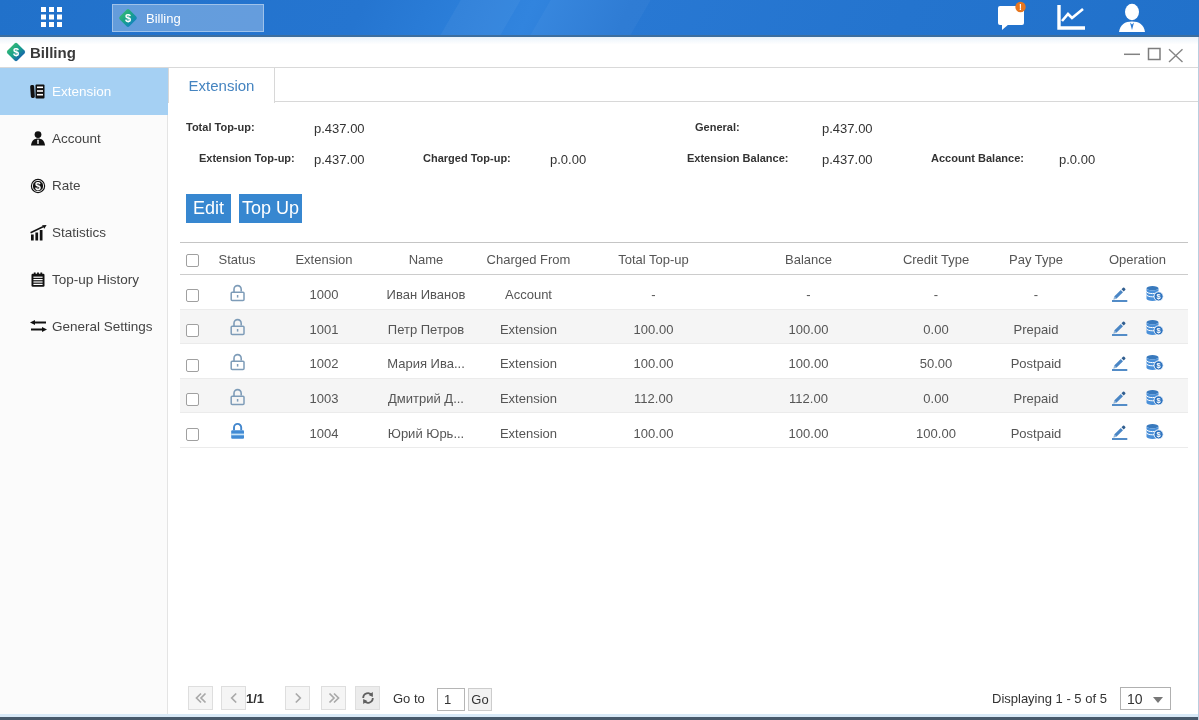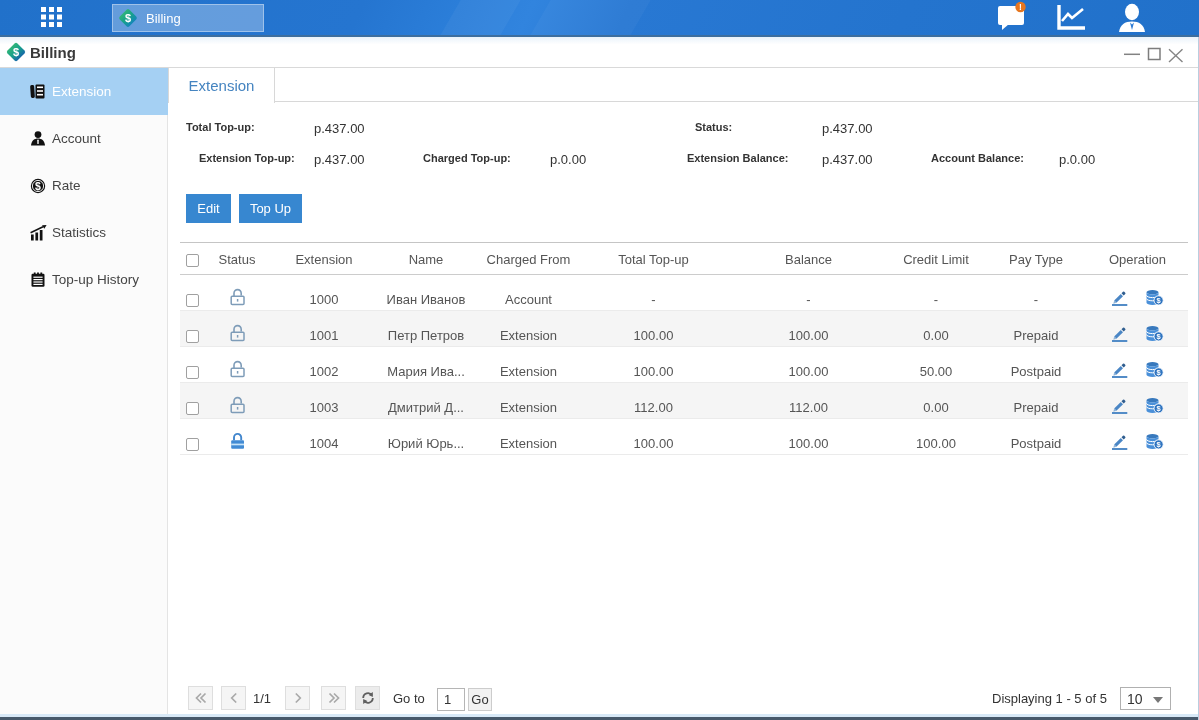--- a/index.html
+++ b/index.html
@@ -39,30 +39,30 @@
 
 #content { position:absolute; left:169px; top:68px; width:1030px; height:646px; background:#fff; }
 #tabrow { position:absolute; left:0; top:0; width:1030px; height:34px; border-bottom:1px solid #d8d8d8; }
 #tabbox { position:absolute; left:-1px; top:0; width:107px; height:35px; background:#fff;
   border-right:1px solid #d8d8d8; border-left:1px solid #d8d8d8; font-size:15px; color:#4584c0;
   display:flex; align-items:center; justify-content:center; }
 
 .lbl { position:absolute; font-size:11px; font-weight:bold; color:#333; }
 .val { position:absolute; font-size:13px; color:#333; }
 
-.btn { position:absolute; top:126px; height:29px; background:#3787d0; color:#fff; font-size:13px;
+.btn { position:absolute; top:126px; height:29px; background:#3787d0; color:#fff; font-size:18px;
   display:flex; align-items:center; justify-content:center; }
 
 
 #tbl { position:absolute; left:11px; top:174px; width:1008px; }
 table { border-collapse:collapse; table-layout:fixed; width:1008px; font-size:13px; color:#555; }
 thead tr { height:32px; }
 tbody tr { height:34.6px; }
 th { font-weight:normal; color:#555; padding-top:2px; border-top:1px solid #c5c5c5; border-bottom:1px solid #cccccc; text-align:center; }
-td { text-align:center; border-bottom:1px solid #ebebeb; padding-top:13px;margin-top:29px; }
+td { text-align:center; border-bottom:1px solid #ebebeb; padding-top:6px;margin-top:29px; }
 tbody tr.alt { background:#f5f5f5; }
 .cb { width:13px; height:13px; border:1px solid #a0a0a0; border-radius:2px; background:#fff; display:inline-block; vertical-align:middle; }
 
 
 .pbtn { position:absolute; top:618px; width:25px; height:24px; background:#f5f5f5; border:1px solid #dedede;
   display:flex; align-items:center; justify-content:center; }
 .ptext { position:absolute; font-size:13px; color:#333; }
 #goinput { position:absolute; left:268px; top:620px; width:28px; height:23px; border:1px solid #b5b5b5; font-size:13px; padding-left:6px; color:#333; display:flex; align-items:center; }
 #gobtn { position:absolute; left:299px; top:620px; width:24px; height:23px; background:#f2f2f2; border:1px solid #ccc; font-size:13px; color:#333; display:flex; align-items:center; justify-content:center; }
 #pagesize { position:absolute; left:951px; top:619px; width:51px; height:23px; border:1px solid #b0b0b0; background:#fff; font-size:14px; color:#333; }
@@ -191,29 +191,38 @@
         <rect x="3.8" y="0.5" width="1.8" height="3" fill="#111"></rect>
         <rect x="7.1" y="0.5" width="1.8" height="3" fill="#111"></rect>
         <rect x="10.4" y="0.5" width="1.8" height="3" fill="#111"></rect>
         <rect x="3.4" y="4.6" width="9.2" height="1.2" fill="#fff"></rect>
         <rect x="3.4" y="7.0" width="9.2" height="1.2" fill="#fff"></rect>
         <rect x="3.4" y="9.4" width="9.2" height="1.2" fill="#fff"></rect>
         <rect x="3.4" y="11.8" width="9.2" height="1.2" fill="#fff"></rect>
       </svg>
       <div class="mtext">Top-up History</div>
     </div>
+    <div class="mitem">
+      <svg class="micon" width="17" height="14" viewBox="0 0 17 14">
+        <line x1="3.5" y1="3.5" x2="16" y2="3.5" stroke="#111" stroke-width="2"></line>
+        <polygon points="0,3.5 5,1.1 5,5.9" fill="#111"></polygon>
+        <line x1="1" y1="10.5" x2="13.5" y2="10.5" stroke="#111" stroke-width="2"></line>
+        <polygon points="17,10.5 12,8.1 12,12.9" fill="#111"></polygon>
+      </svg>
+      <div class="mtext">General Settings</div>
+    </div>
   </div>
 
   <div id="content">
     <div id="tabrow"></div>
     <div id="tabbox">Extension</div>
 
     <div class="lbl" style="left:17px; top:53px;">Total Top-up:</div>
     <div class="val" style="left:145px; top:53px;">p.437.00</div>
-    <div class="lbl" style="left:526px; top:53px;">Status:</div>
+    <div class="lbl" style="left:526px; top:53px;">General:</div>
     <div class="val" style="left:653px; top:53px;">p.437.00</div>
 
     <div class="lbl" style="left:30px; top:84px;">Extension Top-up:</div>
     <div class="val" style="left:145px; top:84px;">p.437.00</div>
     <div class="lbl" style="left:254px; top:84px;">Charged Top-up:</div>
     <div class="val" style="left:381px; top:84px;">p.0.00</div>
     <div class="lbl" style="left:518px; top:84px;">Extension Balance:</div>
     <div class="val" style="left:653px; top:84px;">p.437.00</div>
     <div class="lbl" style="left:762px; top:84px;">Account Balance:</div>
     <div class="val" style="left:890px; top:84px;">p.0.00</div>
@@ -237,21 +246,21 @@
         </colgroup>
         <thead>
           <tr>
             <th style="text-align:left; padding-left:6px;"><span class="cb"></span></th>
             <th>Status</th>
               <th>Extension</th>
               <th>Name</th>
               <th>Charged From</th>
             <th>Total Top-up</th>
               <th>Balance</th>
-              <th>Credit Limit</th>
+              <th>Credit Type</th>
               <th>Pay Type</th>
               <th style="padding-right:12px;">Operation</th>
           </tr>
         </thead>
         <tbody>
           <tr>
             <td style="text-align:left; padding-left:6px;"><span class="cb"></span></td>
             <td><svg width="17" height="19" viewBox="0 0 17 19">
               <path d="M5,8.2 V5.2 A3.6,3.6 0 0 1 12.2,5.2 V6.9" stroke="#7e9cb8" stroke-width="1.6" fill="none" stroke-linecap="round"></path>
               <rect x="2.2" y="8.2" width="12.8" height="8.4" rx="1" fill="none" stroke="#7e9cb8" stroke-width="1.5"></rect>
@@ -397,21 +406,21 @@
     <div class="pbtn" style="left:19px;">
         <svg width="12" height="12" viewBox="0 0 12 12">
           <path d="M6,1.5 L1.5,6 L6,10.5 M10.5,1.5 L6,6 L10.5,10.5" stroke="#a9a9a9" stroke-width="1.7" fill="none"></path>
         </svg>
       </div>
     <div class="pbtn" style="left:52px;">
         <svg width="8" height="12" viewBox="0 0 8 12">
           <path d="M6.2,1.5 L1.7,6 L6.2,10.5" stroke="#a9a9a9" stroke-width="1.7" fill="none"></path>
         </svg>
       </div>
-    <div class="ptext" style="left:84px; top:623px;">1/1</div>
+    <div class="ptext" style="left:77px; top:623px;font-weight:bold;">1/1</div>
     <div class="pbtn" style="left:116px;">
         <svg width="8" height="12" viewBox="0 0 8 12">
           <path d="M1.8,1.5 L6.3,6 L1.8,10.5" stroke="#a9a9a9" stroke-width="1.7" fill="none"></path>
         </svg>
       </div>
     <div class="pbtn" style="left:152px;">
         <svg width="12" height="12" viewBox="0 0 12 12">
           <path d="M1.5,1.5 L6,6 L1.5,10.5 M6,1.5 L10.5,6 L6,10.5" stroke="#a9a9a9" stroke-width="1.7" fill="none"></path>
         </svg>
       </div>

